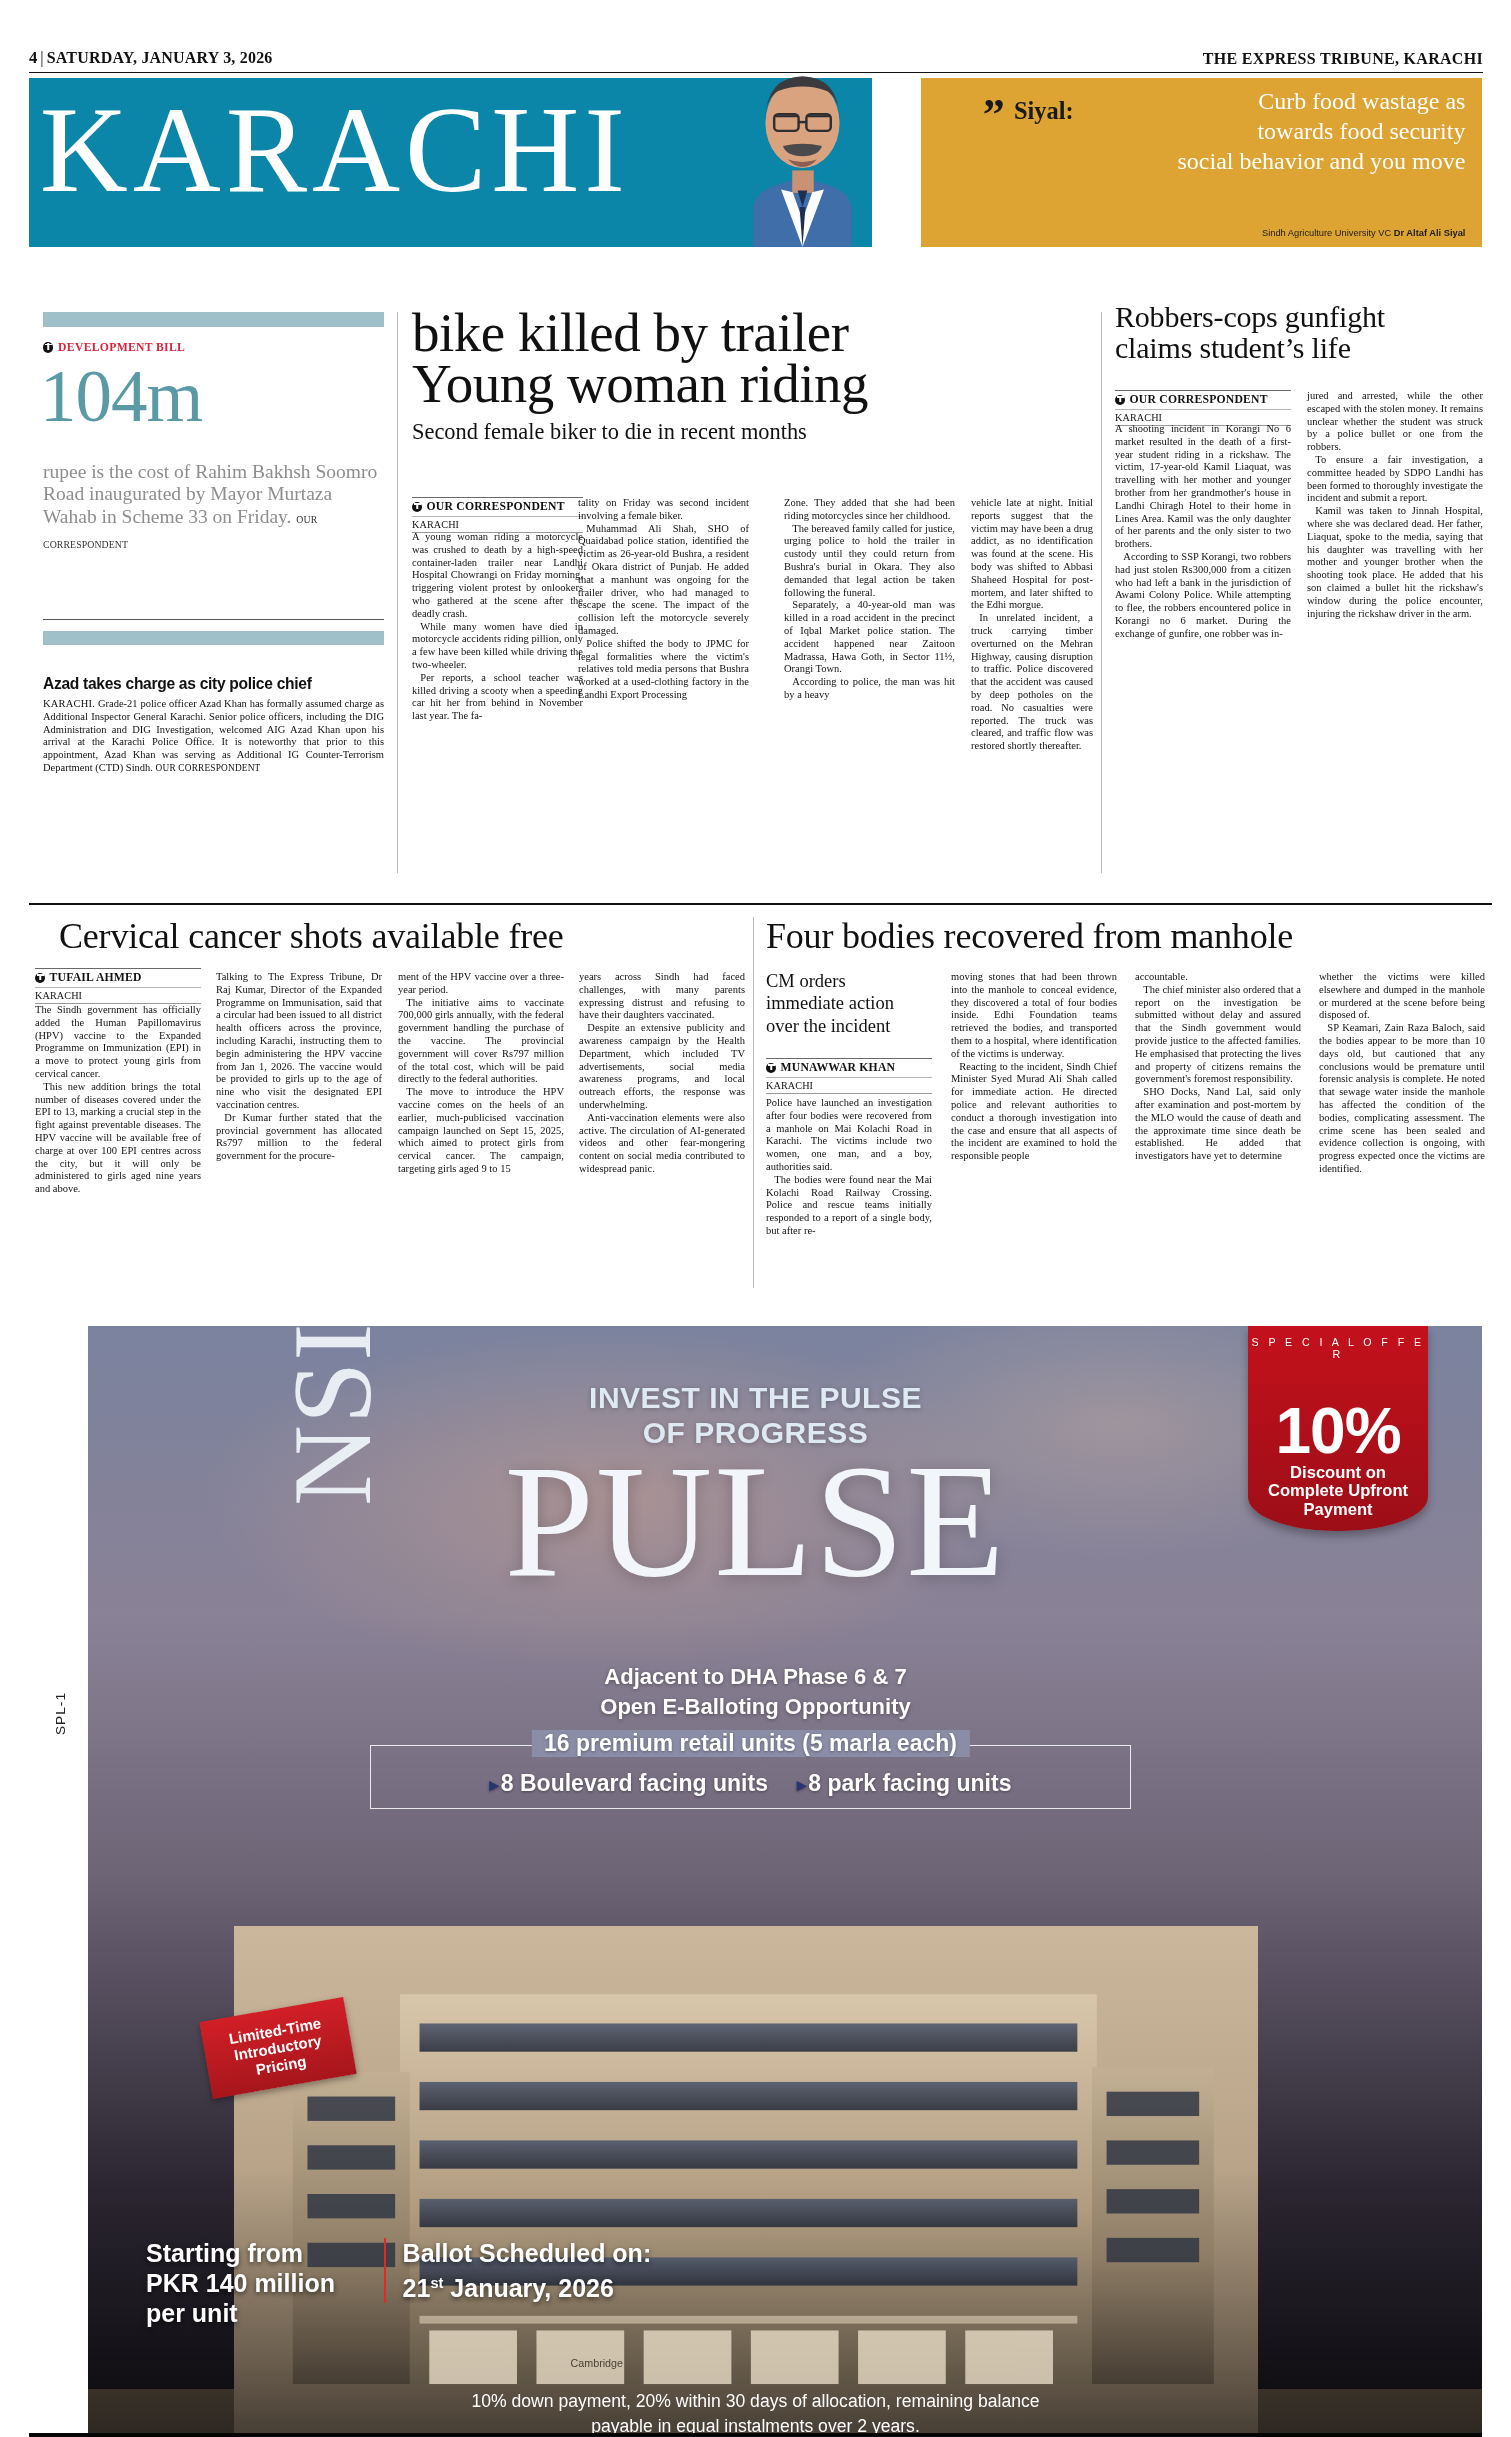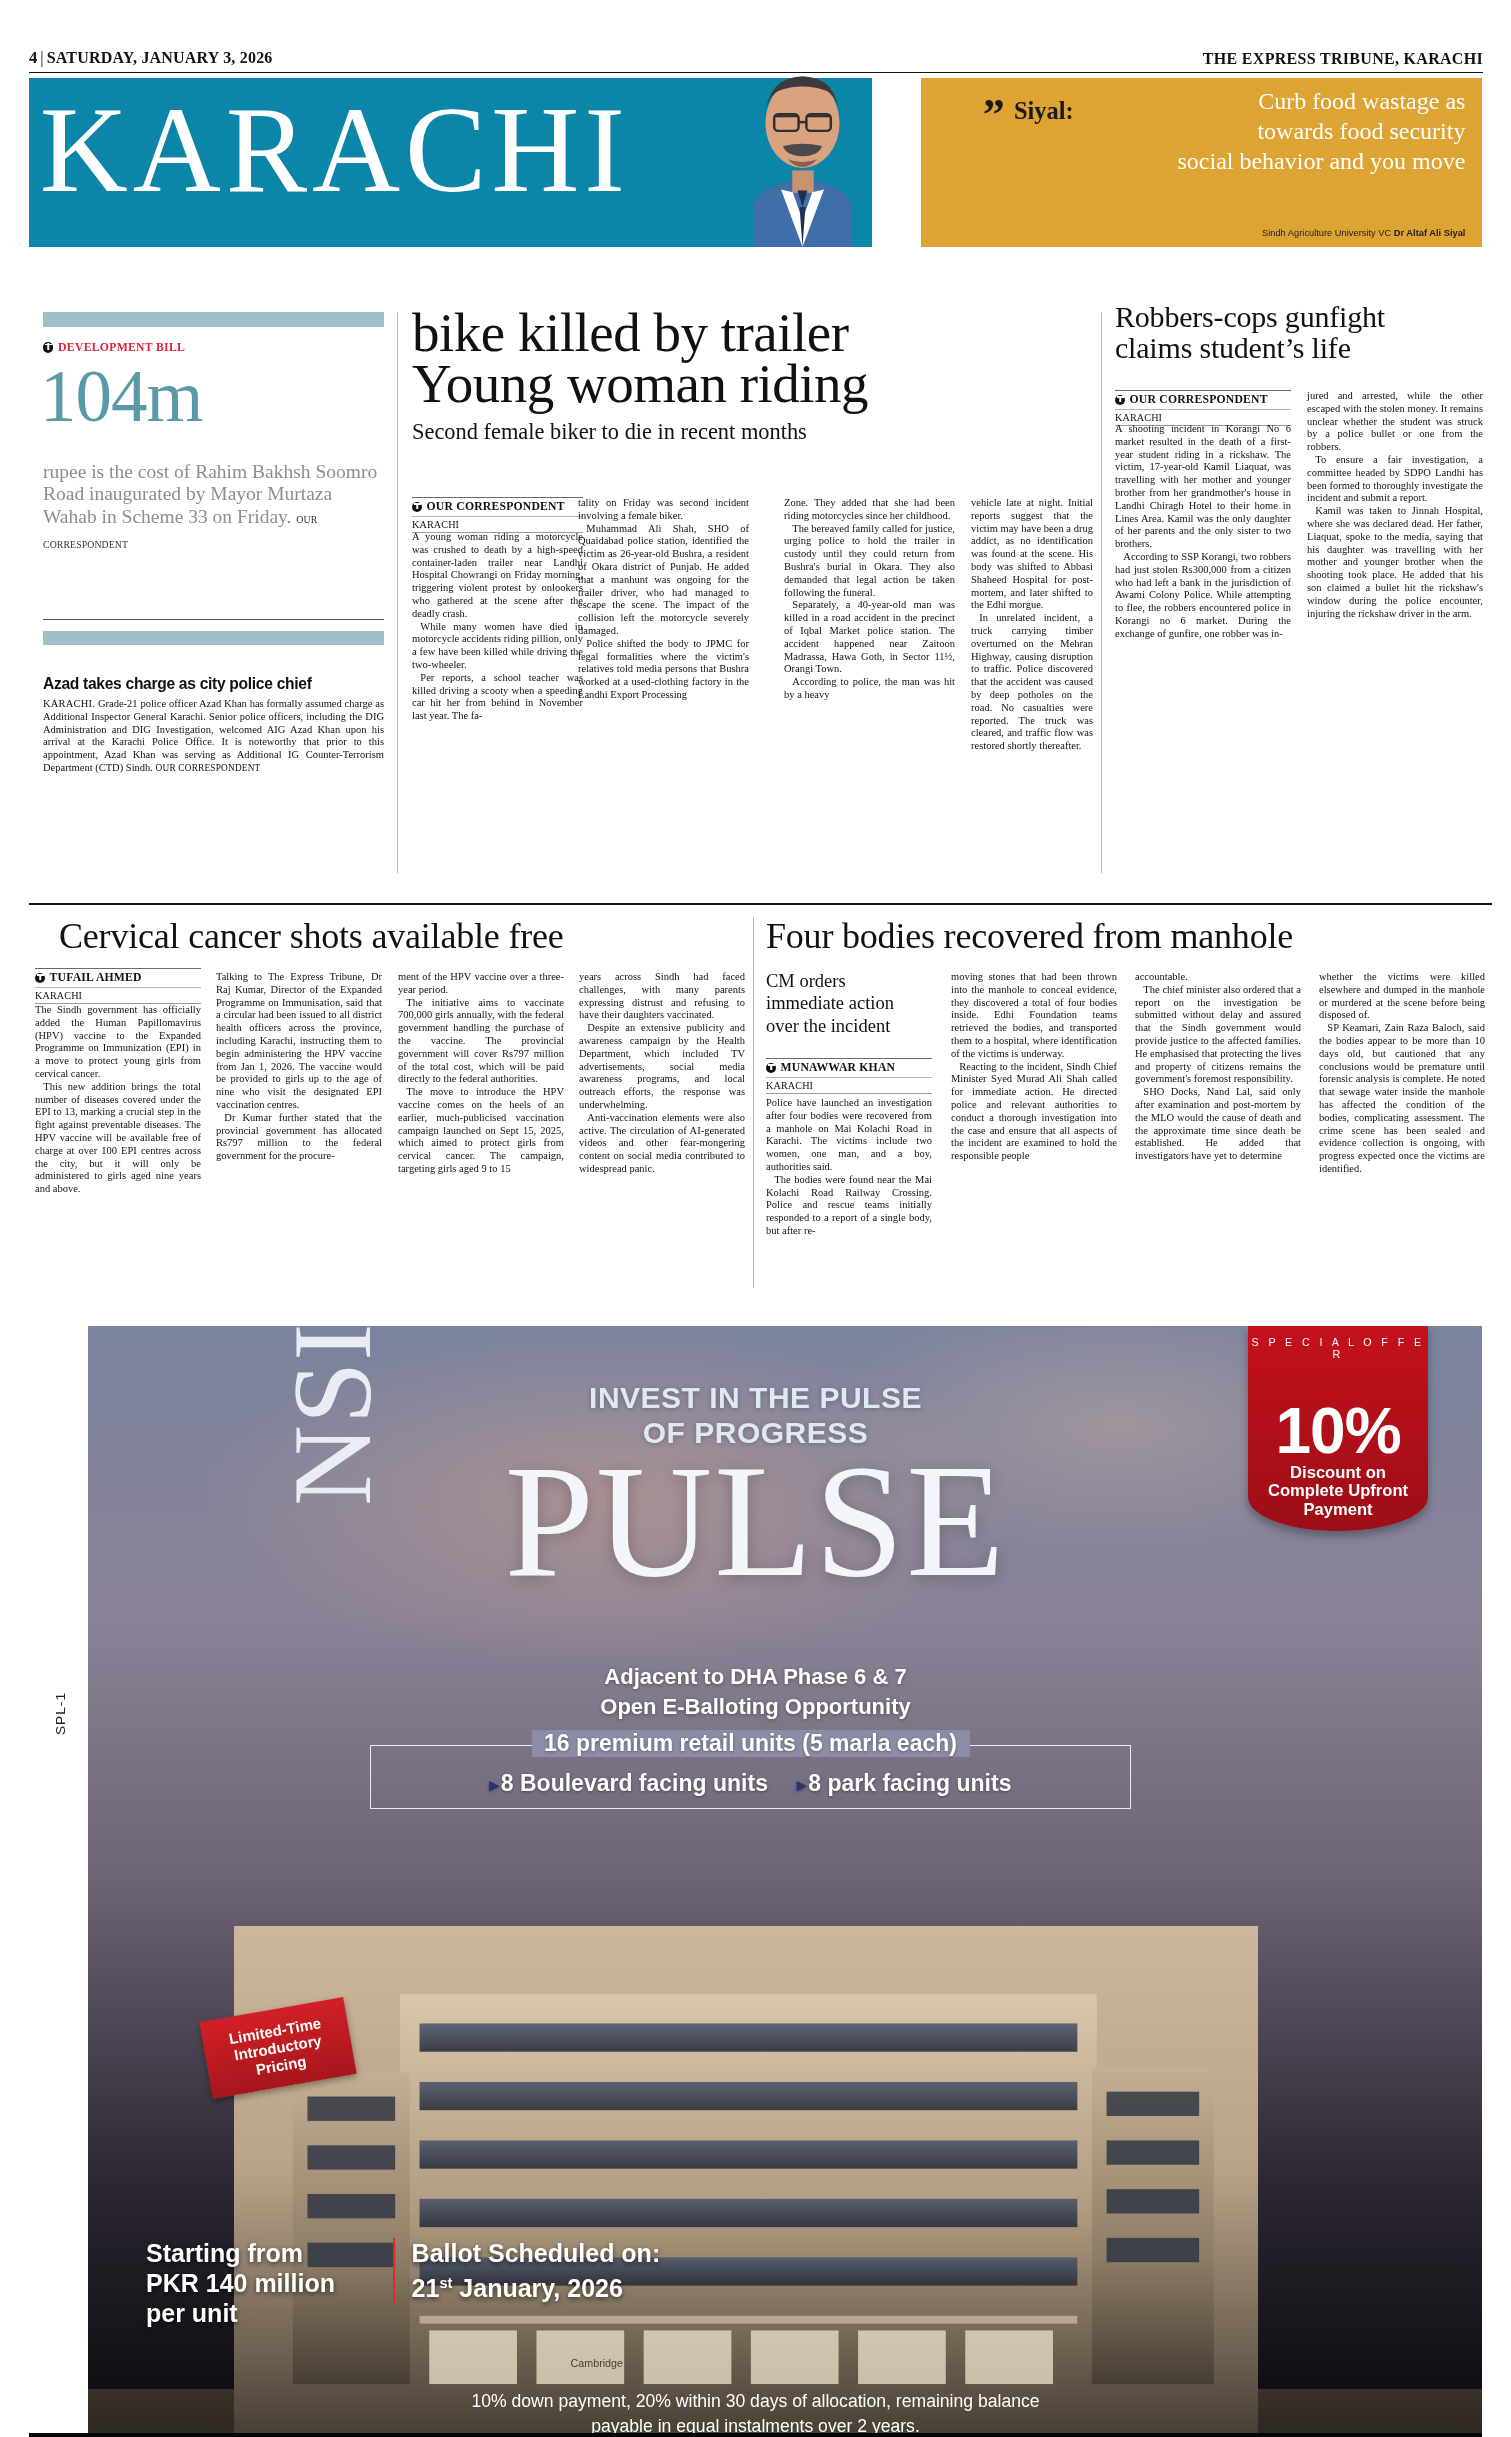--- a/index.html
+++ b/index.html
@@ -201,21 +201,21 @@
     background: linear-gradient(180deg,#cbb79c 0%, #b9a489 45%, #6d6050 80%, #3a332b 100%);
     z-index: 4;
   }
   .ground {
     position: absolute; left: 0; right: 0; top: 1063px; height: 254px;
     background: linear-gradient(180deg,#3a3228 0%, #1a171a 45%, #050505 100%); z-index: 3;
   }
 
   .info-strip {
     position: absolute; left: 117px; right: 88px; top: 912px; z-index: 8;
-    display: flex; align-items: flex-start; gap: 13px;
+    display: flex; align-items: flex-start; gap: 4px;
   }
   .info-cell {
     font-family: "Liberation Sans", sans-serif; font-weight: 700; color: #fff;
     font-size: 25px; line-height: 30px; padding: 0 16.6px;
     text-shadow: 0 1.5px 4.9px rgba(0,0,0,.6);
   }
   .info-cell.b1 { width: 234px; padding-left: 0; }
   .info-cell.b2 { width: 400px; border-left: 2.4px solid #e02a2a; }
   .info-cell.b3 { width: 371px; border-left: 2.4px solid #e02a2a; }
   .info-cell sup { font-size: 14.6px; }

